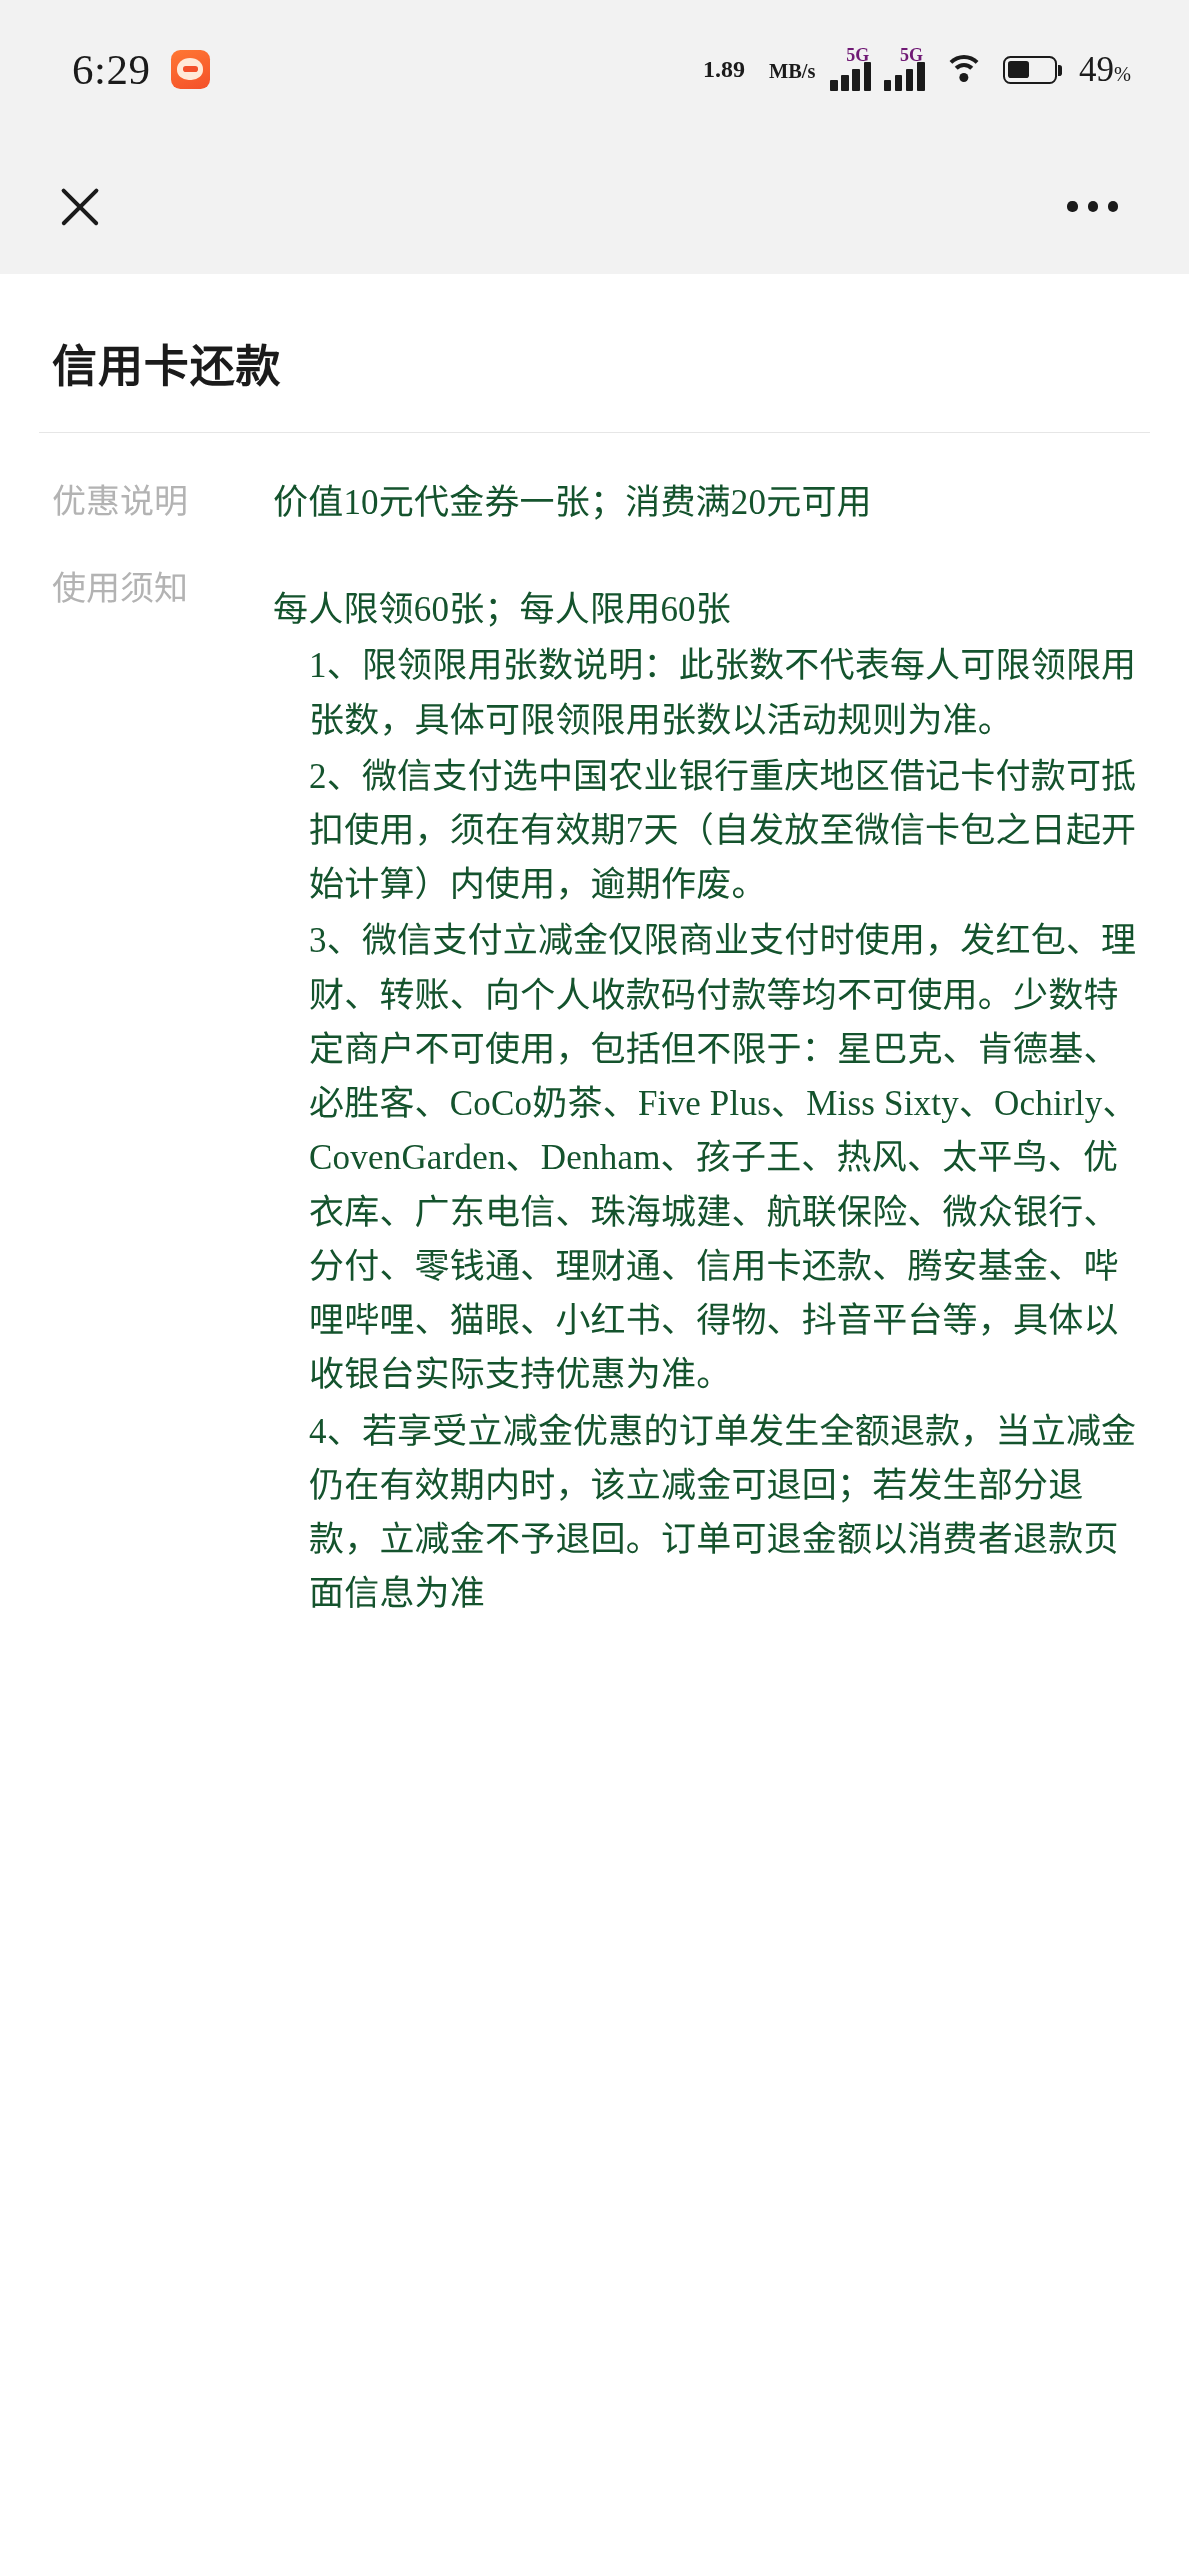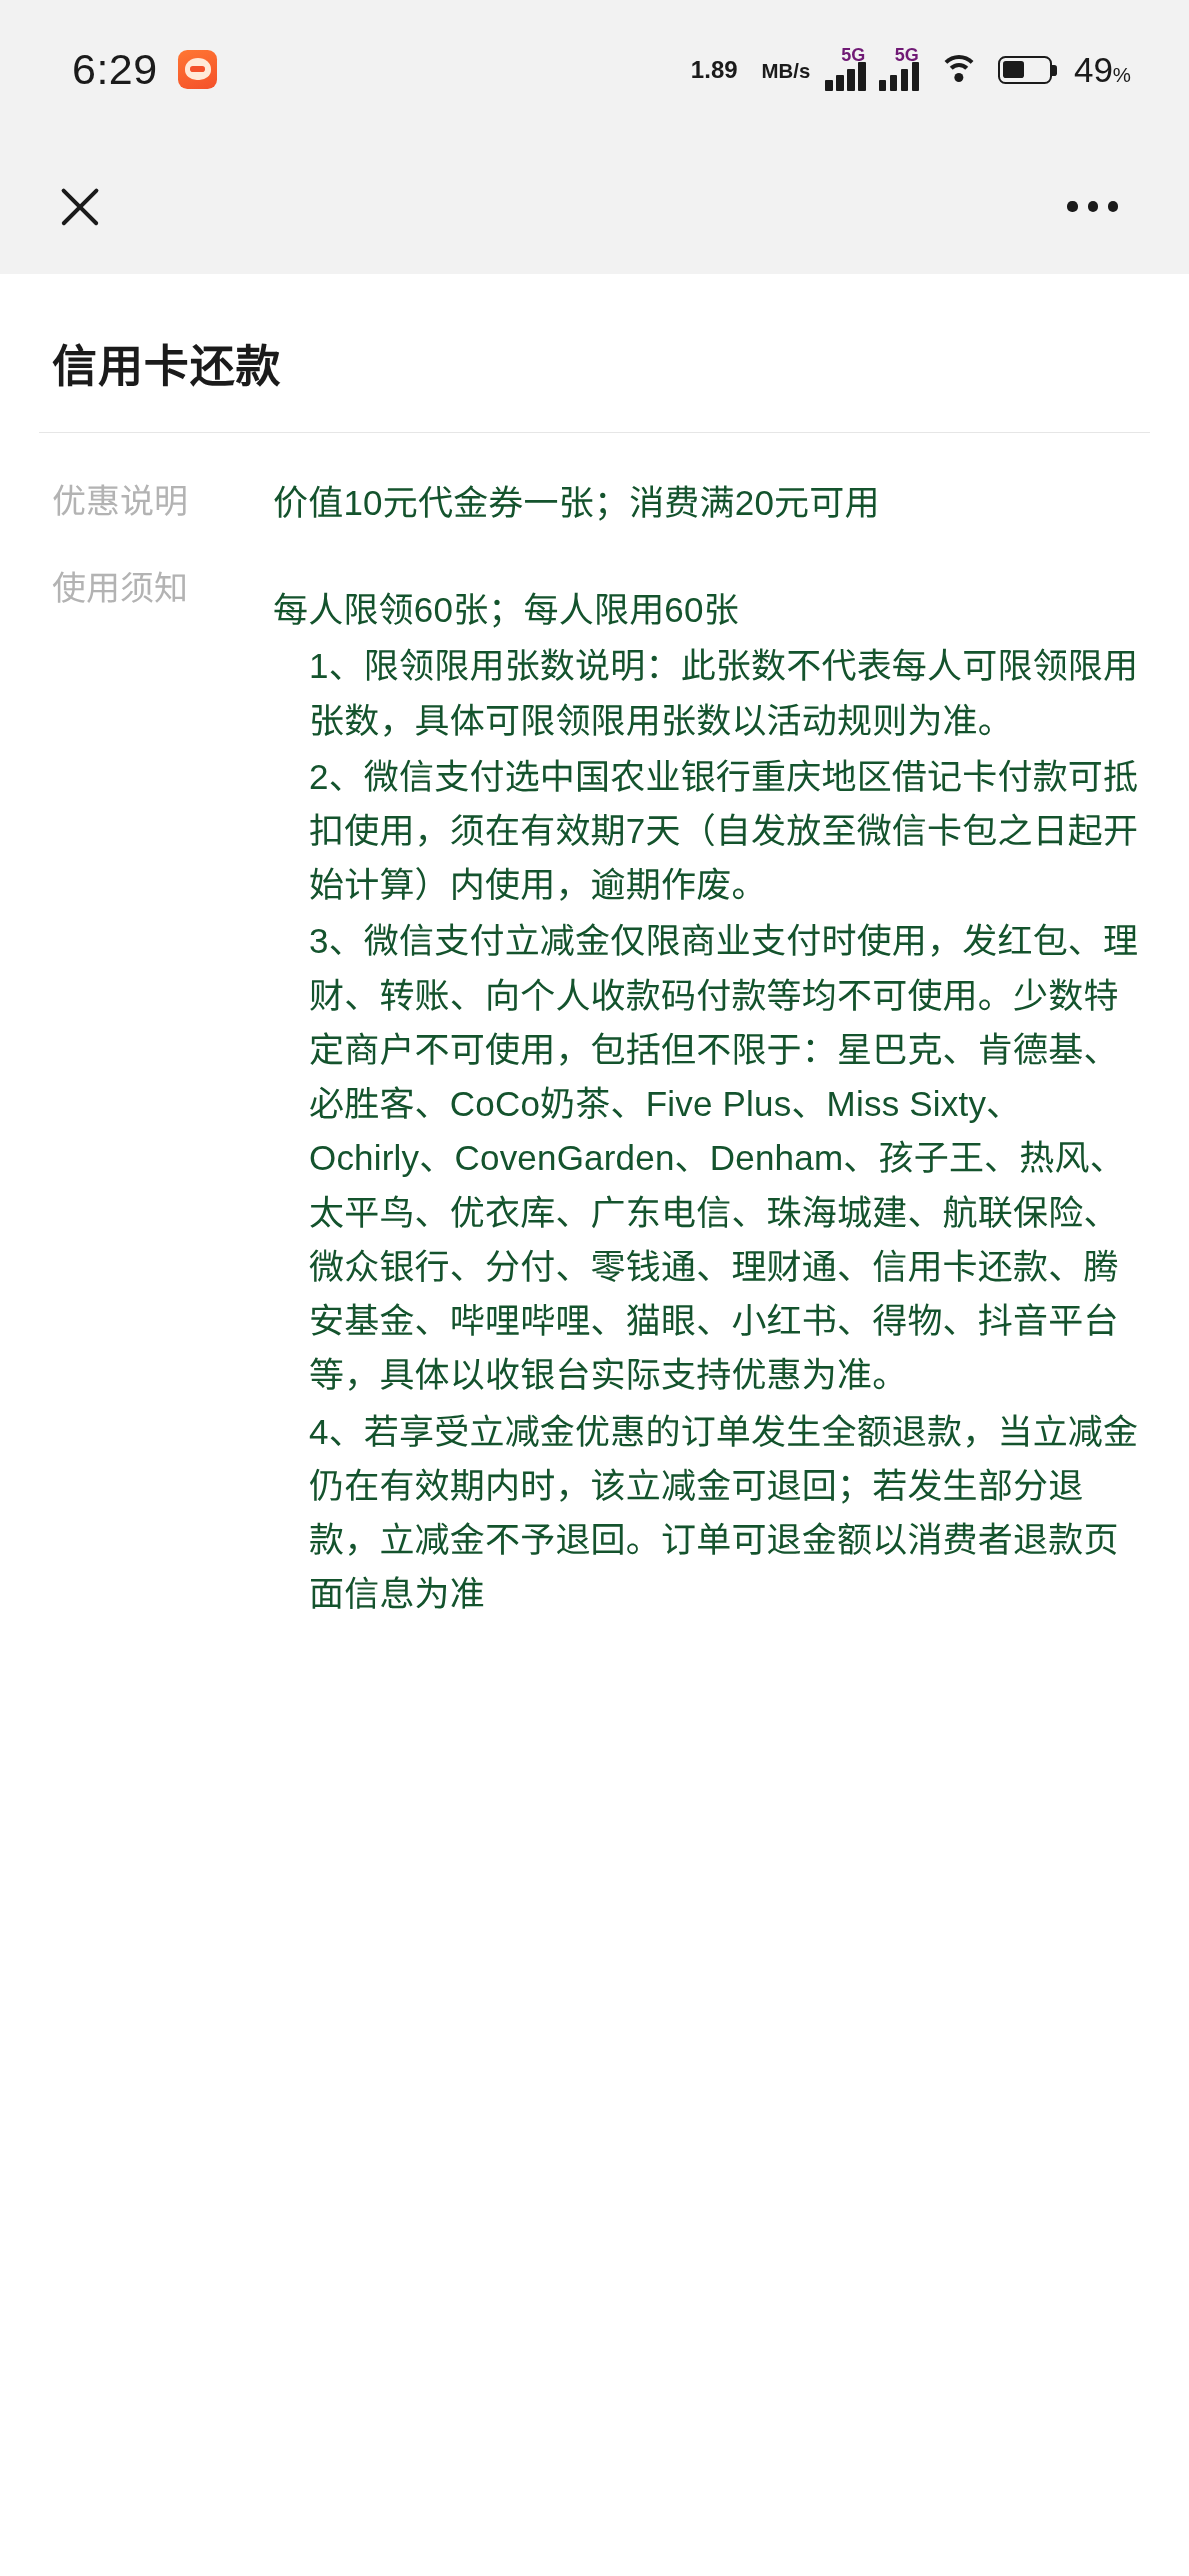--- a/index.html
+++ b/index.html
@@ -9,20 +9,21 @@
     background: #ffffff;
     font-family: "Liberation Sans", "DejaVu Sans", sans-serif;
     -webkit-font-smoothing: antialiased;
   }
   .phone {
     position: relative;
     width: 1189px;
     height: 2576px;
     background: #ffffff;
     overflow: hidden;
+    font-family: Liberation Serif, serif;
   }
 
   
   .statusbar {
     height: 139px;
     background: #f2f2f2;
     display: flex;
     align-items: center;
     padding: 0 58px 0 72px;
     position: relative;

